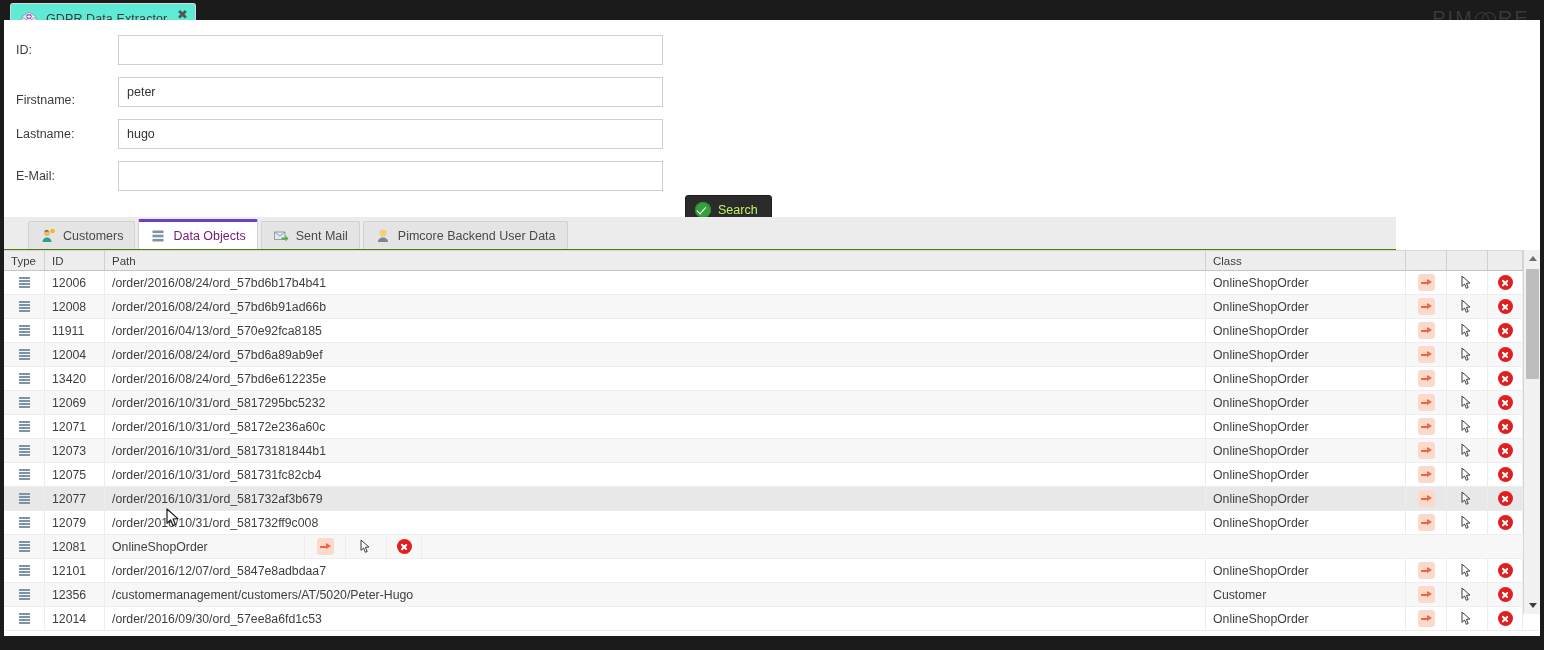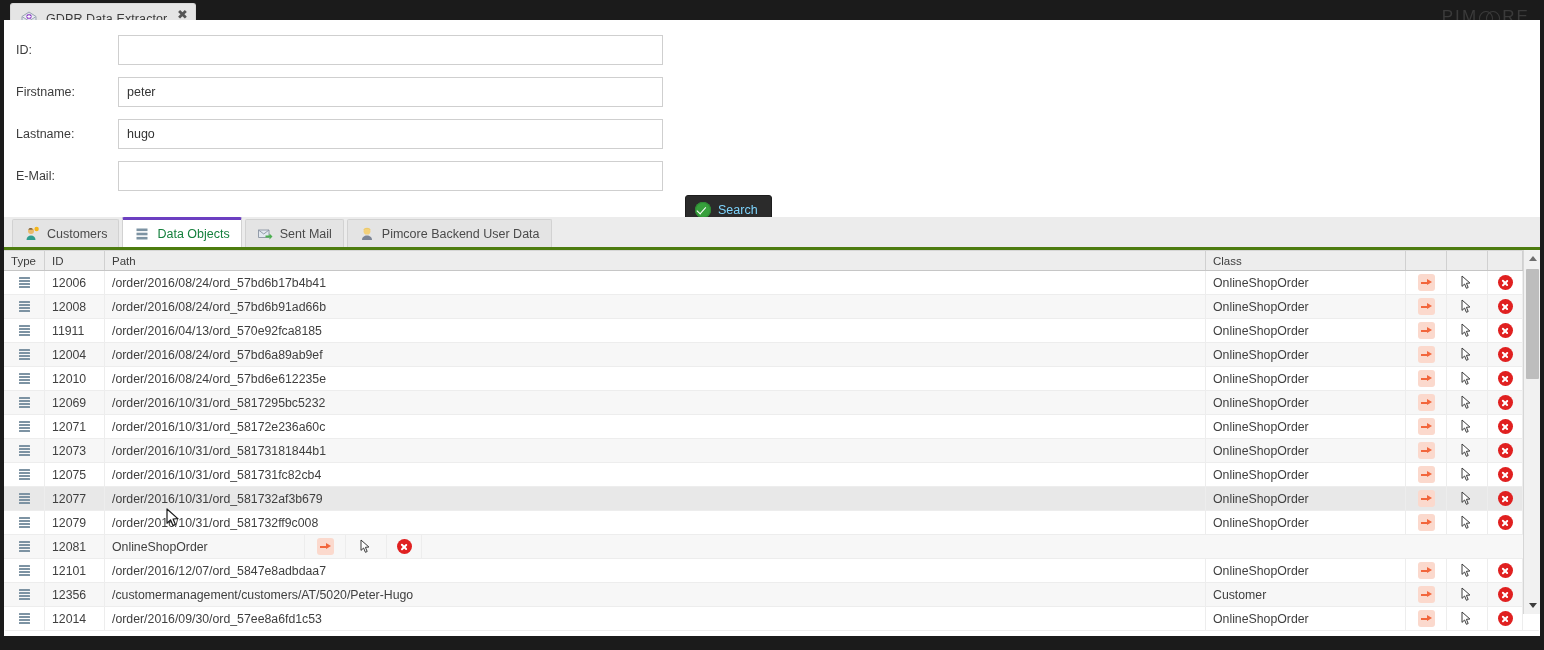--- a/index.html
+++ b/index.html
@@ -12,39 +12,39 @@
   }
 
   
   .titlebar {
     position: absolute; left: 0; top: 0; width: 1544px; height: 34px;
     background: #1b1b1b;
   }
   .win-tab {
     position: absolute; left: 10px; top: 3px;
     width: 186px; height: 31px;
-    background: #e5e5e5;
+    background: #5eead4;
     border-top-left-radius: 3px; border-top-right-radius: 3px;
     border: 1px solid #d9d9d9; border-bottom: none;
     display: flex; align-items: center; padding-left: 9px;
   }
   .win-tab-icon { width: 18px; height: 18px; flex: 0 0 18px; position: relative; }
   .win-tab-title {
     font-size: 12.5px; color: #3b3b3b; margin-left: 8px;
     white-space: nowrap; letter-spacing: .1px;
   }
   .win-tab-close {
     position: absolute; right: 6px; top: 4px;
     width: 13px; height: 13px; color: #555;
     font-size: 13px; line-height: 13px; text-align: center;
     font-family: "DejaVu Sans", sans-serif; cursor: pointer;
   }
   .brand {
     position: absolute; right: 14px; top: 7px;
-    font-size: 17px; letter-spacing: 2.1px;
+    font-size: 20px; letter-spacing: 2.1px;
     color: #3a3a3a; font-weight: 400;
     display: flex; align-items: center;
   }
   .brand .o-glyph {
     display: inline-block; width: 22px; height: 15px; position: relative;
     margin: 0 1px;
   }
   .brand .o-glyph::before, .brand .o-glyph::after {
     content: ""; position: absolute; top: 1px;
     width: 12px; height: 13px; border: 1.6px solid #3a3a3a;
@@ -73,49 +73,49 @@
     font-family: "Liberation Sans", sans-serif; outline: none;
   }
   .finput::placeholder { color: #b5b5b5; }
 
   .search-btn {
     position: absolute; left: 681px; top: 175px;
     height: 30px; padding: 0 13px 0 9px;
     background: #2b2b2b; border: 1px solid #1d1d1d; border-radius: 3px;
     display: flex; align-items: center; gap: 7px; cursor: pointer;
   }
-  .search-btn .label { color: #7dd3fc; font-size: 12.5px; }
+  .search-btn .label { color: #bef264; font-size: 12.5px; }
   .tick {
     width: 16px; height: 16px; border-radius: 50%;
     background: #37a03c; position: relative; flex: 0 0 16px;
     box-shadow: inset 0 0 0 1px #2e8a33;
   }
   .tick::after {
     content: ""; position: absolute; left: 4.4px; top: 3.2px;
     width: 4px; height: 7.5px; border: solid #fff;
     border-width: 0 1.9px 1.9px 0; transform: rotate(42deg);
   }
 
   
   .tabstrip {
-    position: absolute; left: 0; top: 197px; width: 1536px; height: 33px;
-    background: #ececec; border-bottom: 3px solid #4d7c0f;
-    display: flex; align-items: flex-end; padding-left: 8px;
+    position: absolute; left: 0; top: 197px; width: 1392px; height: 33px;
+    background: #ececec; border-bottom: 1px solid #4d7c0f;
+    display: flex; align-items: flex-end; padding-left: 24px;
   }
   .tab {
     height: 28px; display: flex; align-items: center; gap: 7px;
     padding: 0 11px; margin-right: 3px;
     background: #e4e4e4; border: 1px solid #d2d2d2; border-bottom: none;
     border-top-left-radius: 2px; border-top-right-radius: 2px;
     font-size: 12.5px; color: #4a4a4a; cursor: pointer; white-space: nowrap;
   }
   .tab.active {
     background: #ffffff; border-color: #d2d2d2;
     border-top: 3px solid #6c3fc1; height: 30px;
-    color: #15803d; padding-top: 0;
+    color: #701a75; padding-top: 0;
   }
   .tab .ticon { width: 16px; height: 16px; flex: 0 0 16px; position: relative; }
 
   
   .gridwrap { position: absolute; left: 0; top: 230px; width: 1536px; height: 386px; background: #fff; text-align: right; }
   .ghead {
     display: flex; height: 21px; background: #ededed;
     border-bottom: 1px solid #c6c6c6; border-top: 1px solid #d6d6d6;
     font-size: 11.5px; color: #3d3d3d;
   }
@@ -225,21 +225,21 @@
 
 <div class="app">
 
   <div class="form">
 
     <div class="frow" style="top:15px;">
       <span class="flabel">ID:</span>
       <input class="finput" type="text" value="" style="">
     </div>
 
-    <div class="frow" style="top:57px;">
+    <div class="frow" style="top:57px;align-items:flex-end;">
       <span class="flabel">Firstname:</span>
       <input class="finput" type="text" value="peter" style="">
     </div>
 
     <div class="frow" style="top:99px;">
       <span class="flabel">Lastname:</span>
       <input class="finput" type="text" value="hugo" style="">
     </div>
 
     <div class="frow" style="top:141px;">
@@ -417,21 +417,21 @@
         </div>
         <div class="grow">
           <div class="cell c-type center">
             <span class="obj-icon">
               <i></i>
               <i></i>
               <i></i>
               <i></i>
             </span>
           </div>
-          <div class="cell c-id">12010</div>
+          <div class="cell c-id">13420</div>
           <div class="cell c-path">/order/2016/08/24/ord_57bd6e612235e</div>
           <div class="cell c-class">OnlineShopOrder</div>
           <div class="cell c-a1 center">
             <span class="act-open"></span>
           </div>
           <div class="cell c-a2 center">
             <svg width="12" height="15" viewBox="0 0 12 15">
               <path d="M1 1 L1 11.4 L3.6 9 L5.4 13.3 L7.2 12.5 L5.4 8.3 L8.9 8 Z" fill="#ffffff" stroke="#3a3a3a" stroke-width="1" stroke-linejoin="round"></path>
             </svg>
           </div>

